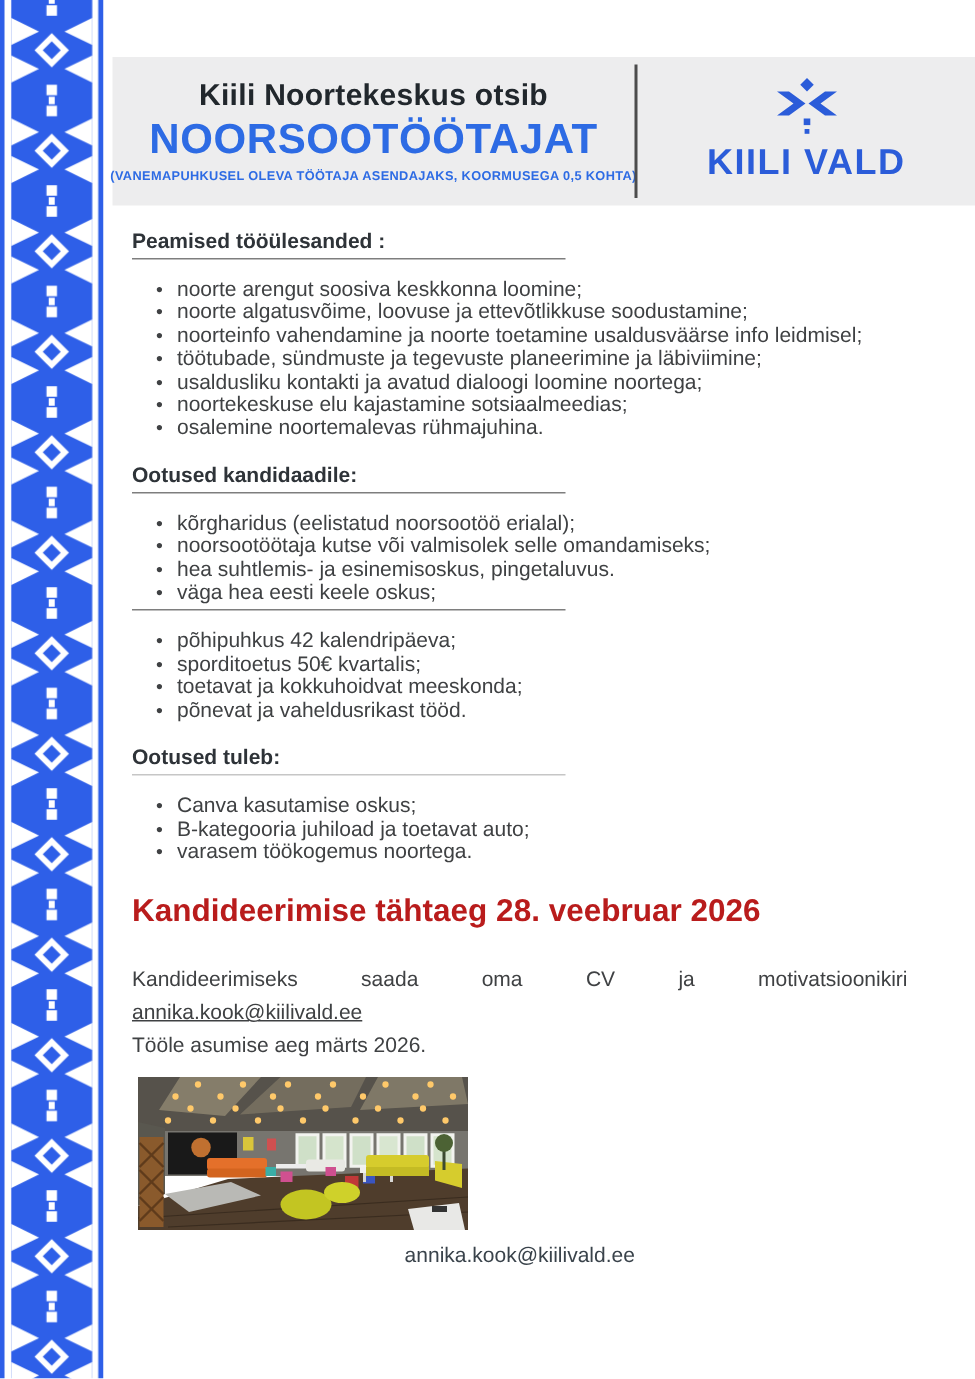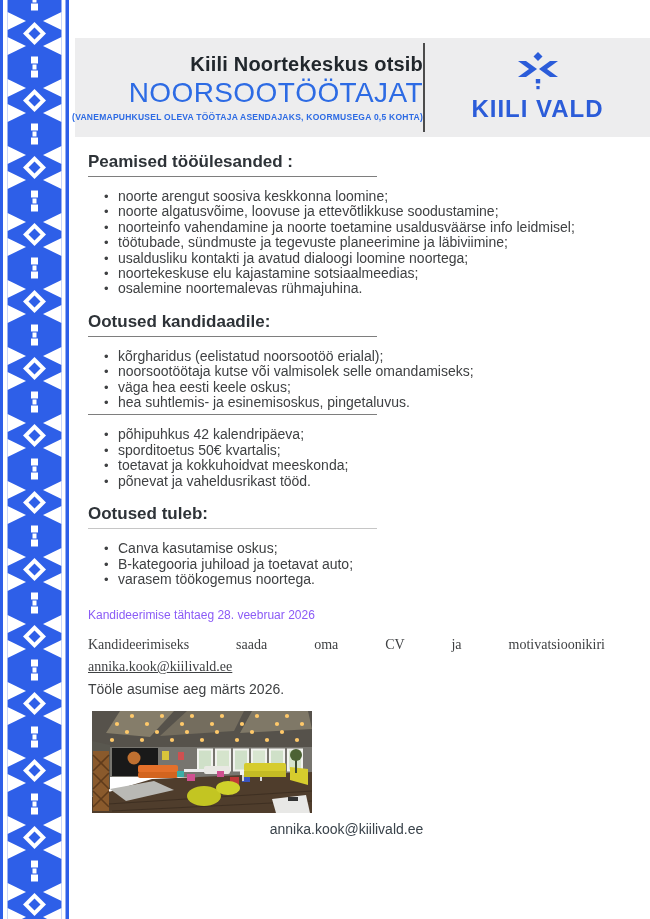--- a/index.html
+++ b/index.html
@@ -6,38 +6,38 @@
   body{
     width:650px;height:919px;overflow:hidden;background:#ffffff;
     font-family:"Liberation Sans", sans-serif;
   }
   .page{position:relative;width:650px;height:919px;background:#fff;}
   .pattern-strip{position:absolute;left:0;top:0;width:69px;height:919px;}
   .content{position:absolute;left:75px;top:0;width:575px;}
 
   
   .hero{margin-top:38px;height:99px;background:#ededee;display:flex;align-items:stretch;}
-  .hero-left{width:348px;display:flex;flex-direction:column;justify-content:center;align-items:flex-end;text-align:center;}
+  .hero-left{width:348px;display:flex;flex-direction:column;justify-content:center;align-items:center;text-align:center;}
   .eyebrow{font-size:20px;font-weight:bold;color:#21272c;letter-spacing:.2px;}
-  .big-title{font-size:28px;font-weight:normal;color:#2d6be4;letter-spacing:.4px;margin-top:1px;}
+  .big-title{font-size:28px;font-weight:bold;color:#2d6be4;letter-spacing:.4px;margin-top:1px;}
   .subtitle{font-size:8.5px;font-weight:bold;color:#2d6be4;letter-spacing:.25px;margin-top:3px;white-space:nowrap;}
   .hero-divider{width:2px;background:#4c4c4c;margin:5px 0;}
   .hero-right{flex:1;display:flex;flex-direction:column;align-items:center;justify-content:center;}
   .logo-text{font-size:24px;font-weight:bold;color:#2b5cd9;letter-spacing:1px;margin-top:3px;}
 
   
   .doc-body{padding:0 45px 0 13px;color:#3f4143;font-size:14px;}
-  .sec-heading{font-size:17px;font-weight:bold;color:#2e3338;margin:15px 0 0 0;}
+  .sec-heading{font-size:14px;font-weight:bold;color:#2e3338;margin:15px 0 0 0;}
   .sec-line{height:1px;background:#7e7e7e;width:289px;margin-top:4px;}
   .sec-line.light{background:#c6c6c6;}
   ul.bullets{margin:12px 0 0 0;padding:0;list-style:none;}
   ul.bullets li{position:relative;padding-left:30px;line-height:15.4px;text-align:justify;}
   ul.bullets li::before{content:"\2022";position:absolute;left:16px;font-size:13px;}
-  .deadline{color:#8b5cf6;font-weight:normal;font-size:12px;margin-top:21px;}
-  .apply{margin-top:0;line-height:22px;font-family:Liberation Serif, serif;}
+  .deadline{color:#b91c1c;font-weight:bold;font-size:21px;margin-top:21px;}
+  .apply{margin-top:0;line-height:22px;}
   .apply-first{text-align:justify;text-align-last:justify;}
   .apply-email{color:#3f4143;text-decoration:underline;cursor:pointer;}
   .start-line{margin-top:3px;}
   .photo-wrap{margin:13px 0 0 4px;width:220px;height:102px;line-height:0;}
   .doc-footer{margin-top:7px;text-align:center;font-size:14px;line-height:19px;color:#3a434b;}
 </style>
 </head>
 <body>
 
 <div class="page">
@@ -105,22 +105,22 @@
           <li>osalemine noortemalevas rühmajuhina.</li>
         </ul>
       </section>
 
       <section>
         <h2 class="sec-heading">Ootused kandidaadile:</h2>
         <div class="sec-line"></div>
         <ul class="bullets">
           <li>kõrgharidus (eelistatud noorsootöö erialal);</li>
           <li>noorsootöötaja kutse või valmisolek selle omandamiseks;</li>
+          <li>hea suhtlemis- ja esinemisoskus, pingetaluvus.</li>
           <li>väga hea eesti keele oskus;</li>
-          <li>hea suhtlemis- ja esinemisoskus, pingetaluvus.</li>
         </ul>
       </section>
 
       <section>
         <div class="sec-line"></div>
         <ul class="bullets">
           <li>põhipuhkus 42 kalendripäeva;</li>
           <li>sporditoetus 50€ kvartalis;</li>
           <li>toetavat ja kokkuhoidvat meeskonda;</li>
           <li>põnevat ja vaheldusrikast tööd.</li>

